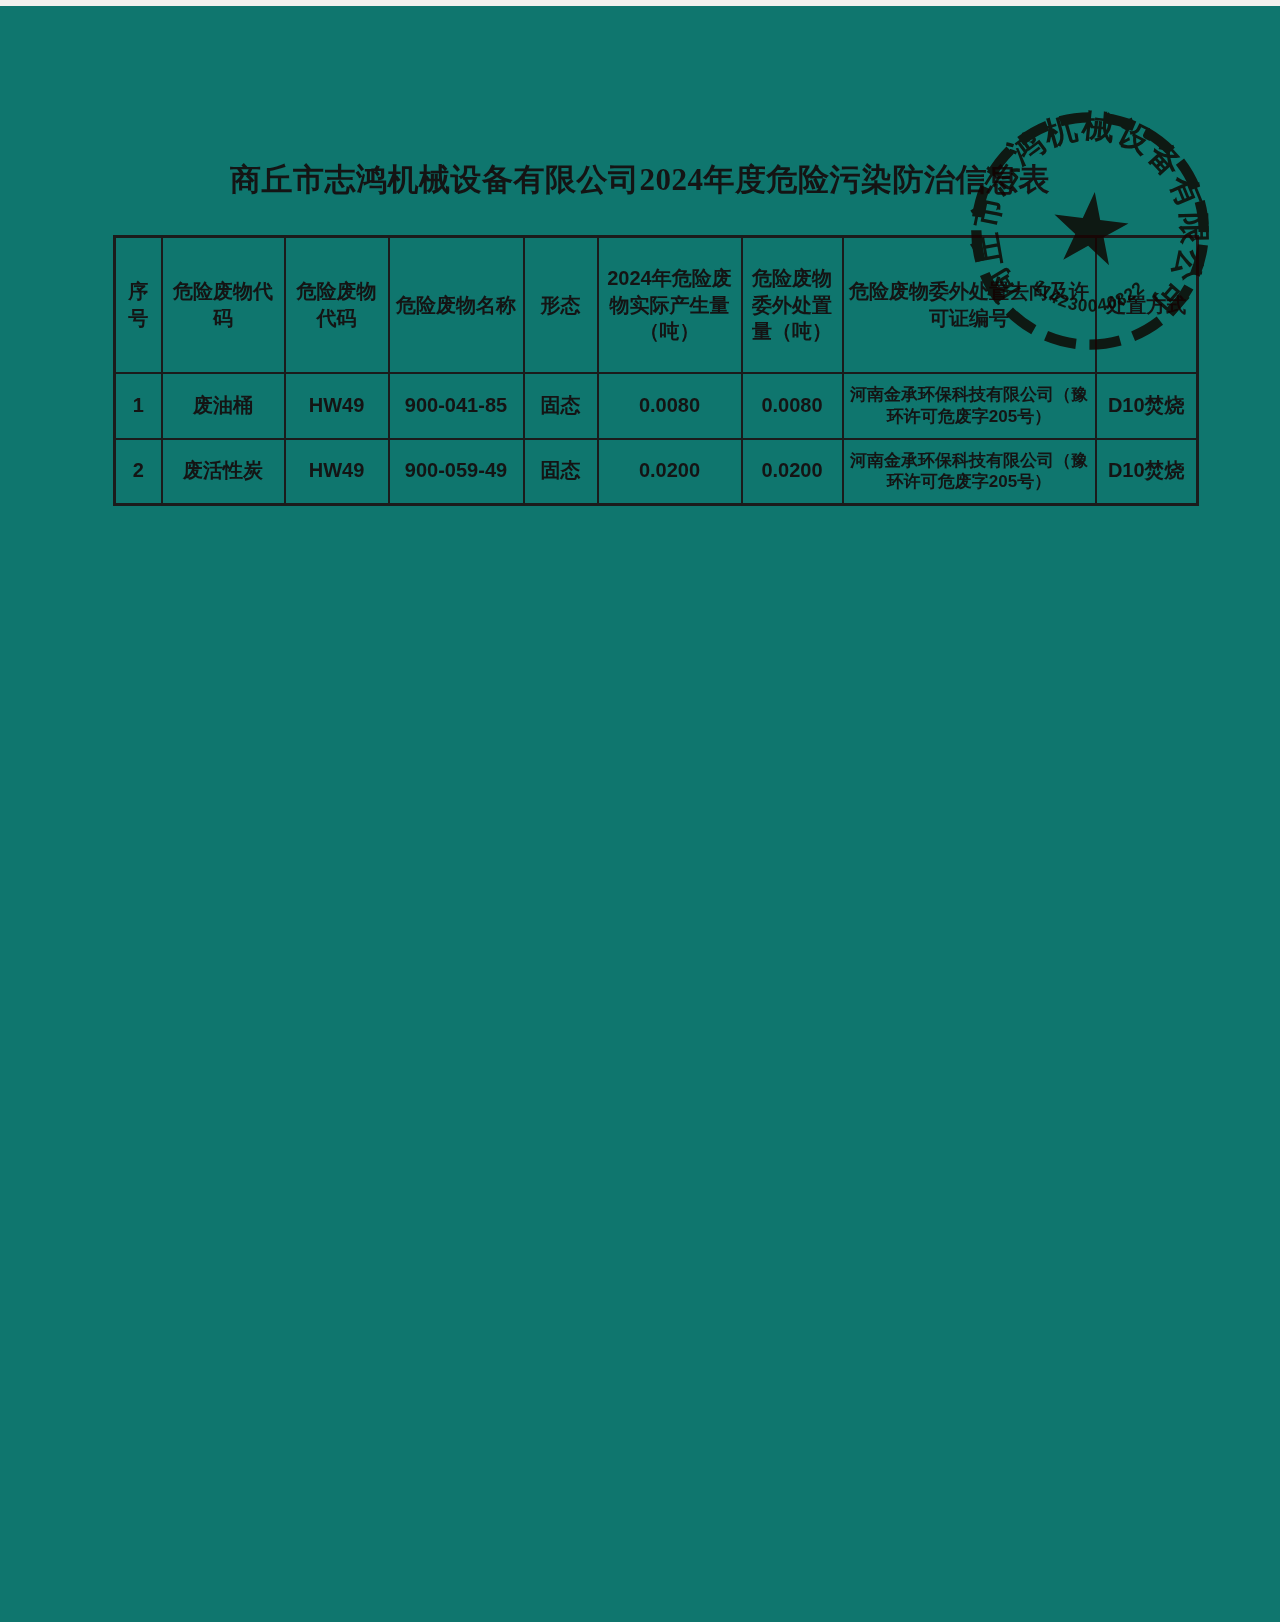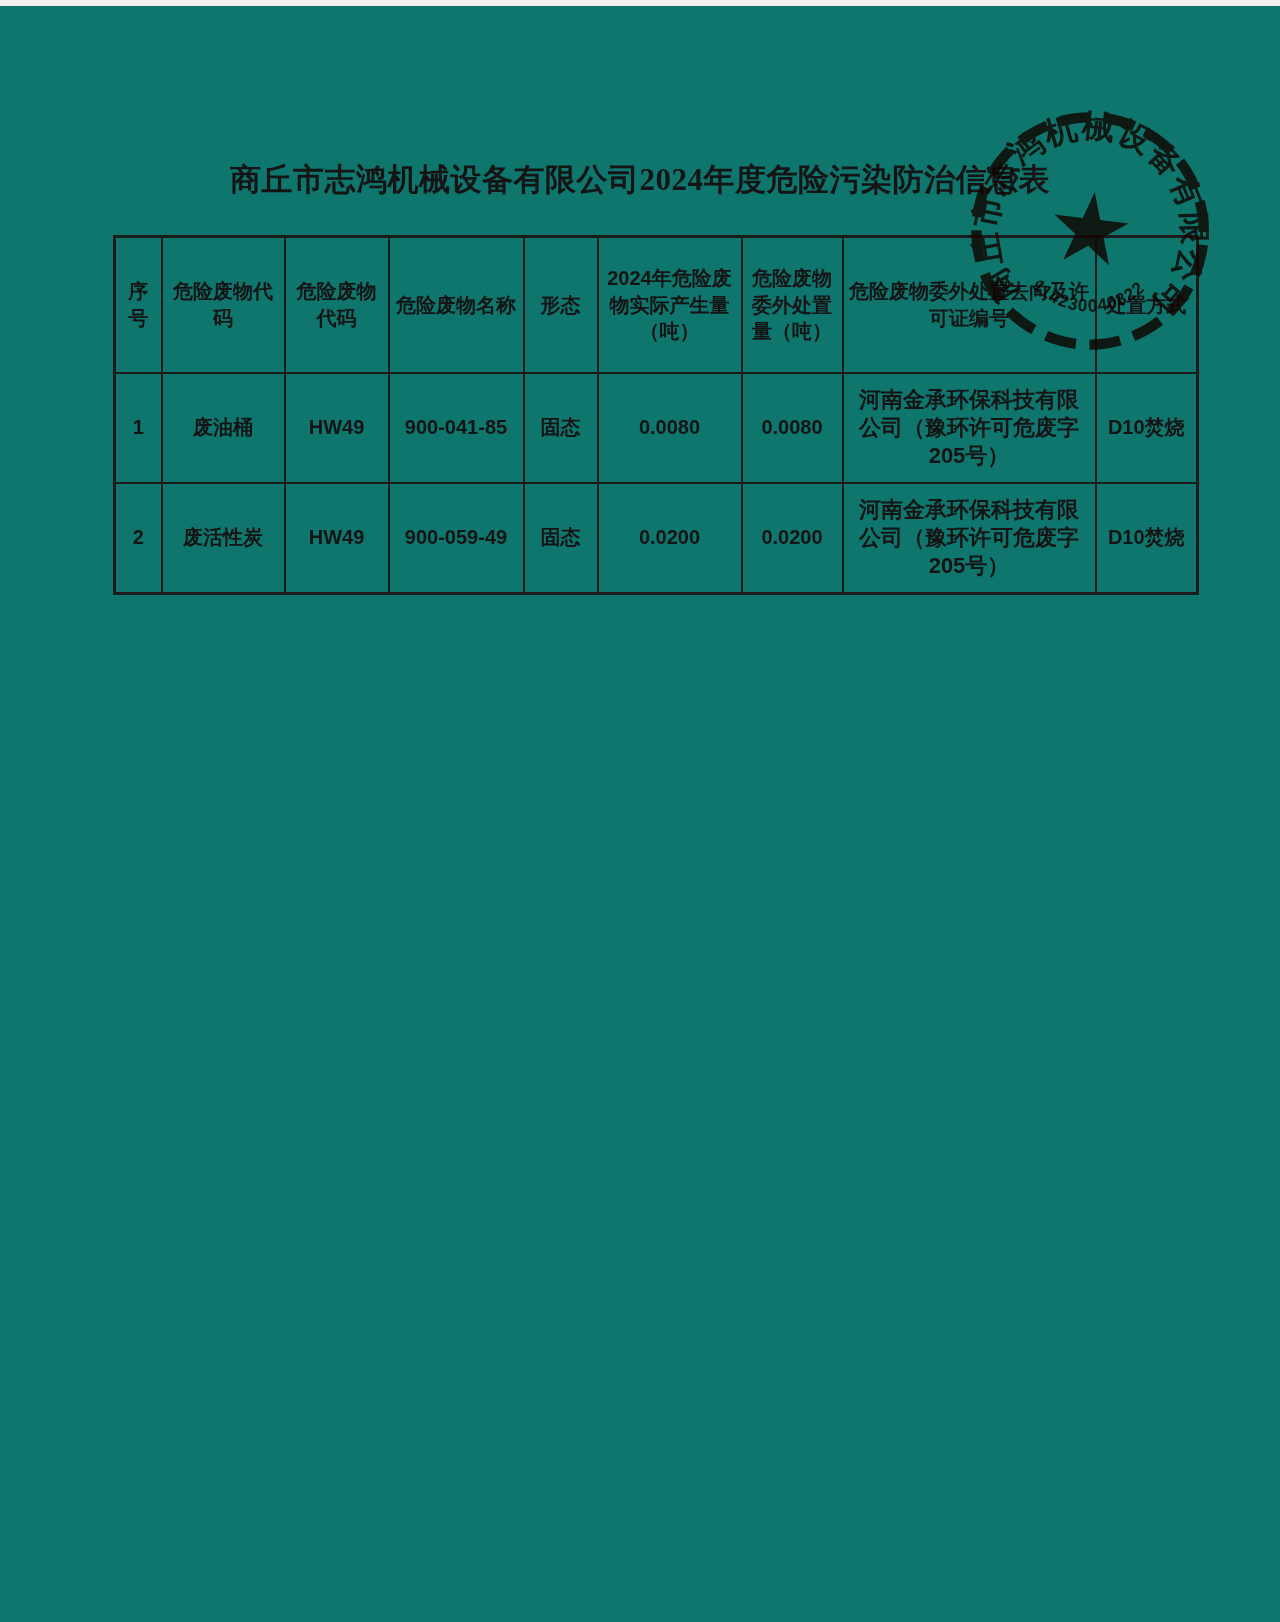--- a/index.html
+++ b/index.html
@@ -53,22 +53,22 @@
     line-height: 1.32;
     padding: 0 3px;
     font-weight: bold;
   }
   .doc-table td {
     font-size: 20px;
     line-height: 1.28;
     padding: 0 2px;
   }
   .doc-table td.dest-cell {
-    font-size: 22px;
-    padding: 12px 6px;
+    font-size: 17px;
+    padding: 6px 6px;
   }
   .doc-table thead tr { height: 136px; }
   .doc-table tbody tr { height: 66px; }
 
   .seal {
     position: absolute;
     left: 966px;
     top: 101px;
     width: 248px;
     height: 248px;

